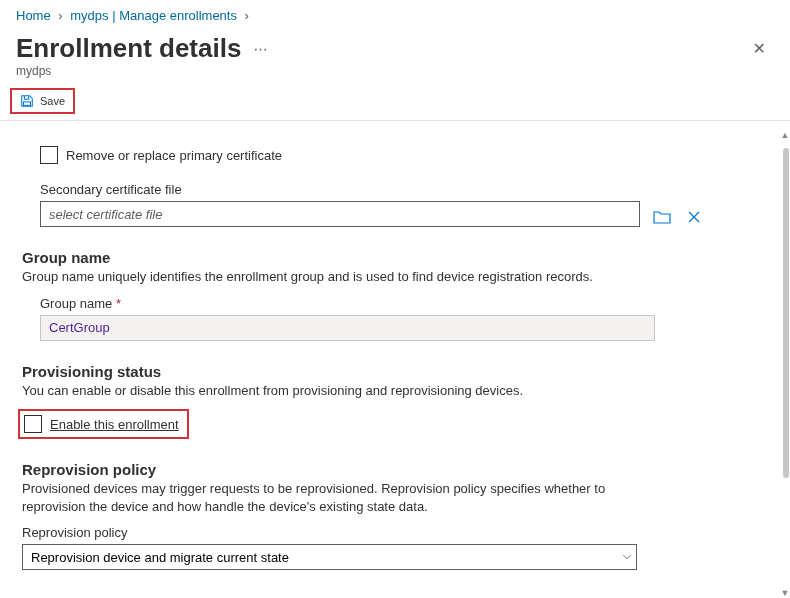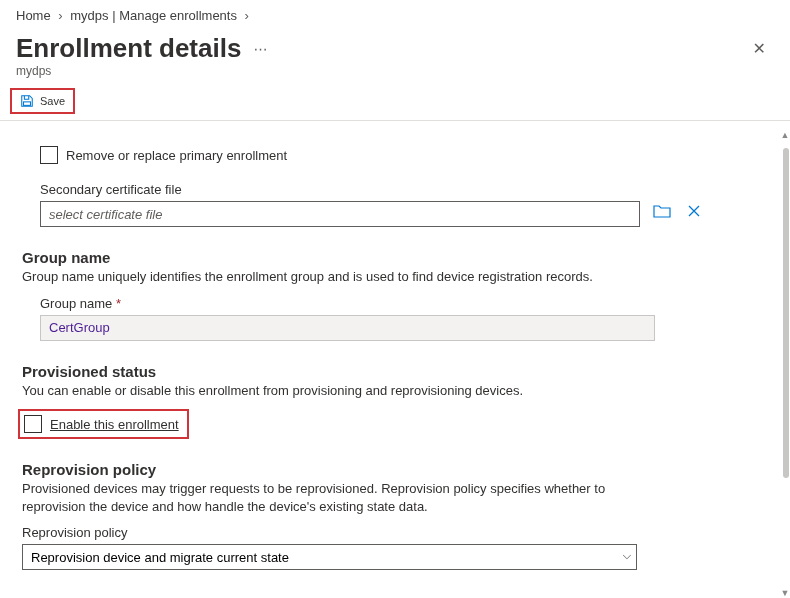--- a/index.html
+++ b/index.html
@@ -11,21 +11,21 @@
       width: 790px;
       height: 598px;
       overflow: hidden;
       position: relative;
     }
     .breadcrumb {
       padding: 8px 16px 4px 16px;
       font-size: 13px;
     }
     .breadcrumb a {
-      color: #404040;
+      color: #0369a1;
       text-decoration: none;
       cursor: pointer;
     }
     .breadcrumb .sep {
       color: #605e5c;
       margin: 0 4px;
     }
     .page-header {
       display: flex;
       align-items: center;
@@ -107,21 +107,21 @@
       cursor: pointer;
     }
     .field-label {
       font-size: 13px;
       color: #323130;
       margin-bottom: 4px;
     }
     .req-star { color: #a4262c; }
     .file-row {
       display: flex;
-      align-items: flex-start;
+      align-items: flex-end;
       gap: 12px;
       margin-bottom: 18px;
     }
     .text-input {
       width: 600px;
       height: 26px;
       border: 1px solid #605e5c;
       padding: 0 8px;
       font-size: 13px;
       font-family: inherit;
@@ -213,21 +213,21 @@
     </svg>
     <span>Save</span>
   </div>
 </div>
 
 <div class="scroll-area">
 
   
   <div class="check-row">
     <div class="check-box"></div>
-    <span>Remove or replace primary enrollment</span>
+    <span>Remove or replace primary certificate</span>
   </div>
 
   
   <div class="field-label">Secondary certificate file</div>
   <div class="file-row">
     <input type="text" class="text-input placeholder-italic" placeholder="select certificate file" style="">
     <span class="icon-btn">
       <svg width="18" height="14" viewBox="0 0 18 14" fill="none" stroke="#0078d4" stroke-width="1.2">
         <path d="M1 2h5l2 2h9v9H1V2z"></path>
       </svg>
@@ -244,21 +244,21 @@
     <div class="section-heading">Group name</div>
     <div class="section-desc">Group name uniquely identifies the enrollment group and is used to find device registration records.</div>
     <div class="field-label">
       <span>Group name</span>
       <span class="req-star">*</span>
     </div>
     <input type="text" class="text-input readonly" readonly="" value="CertGroup" style="">
   </div>
 
   
-  <div class="section-heading" style="margin-left:-18px;">Provisioned status</div>
+  <div class="section-heading" style="margin-left:-18px;">Provisioning status</div>
   <div class="section-desc" style="margin-left:-18px;">You can enable or disable this enrollment from provisioning and reprovisioning devices.</div>
   <div class="highlight-box" style="margin-left:-22px;text-decoration:underline;">
     <div class="check-box"></div>
     <span>Enable this enrollment</span>
   </div>
 
   
   <div class="section-heading" style="margin-left:-18px;">Reprovision policy</div>
   <div class="section-desc" style="margin-left:-18px; max-width:640px;">Provisioned devices may trigger requests to be reprovisioned. Reprovision policy specifies whether to reprovision the device and how handle the device's existing state data.</div>
   <div class="field-label" style="margin-left:-18px;">Reprovision policy</div>

